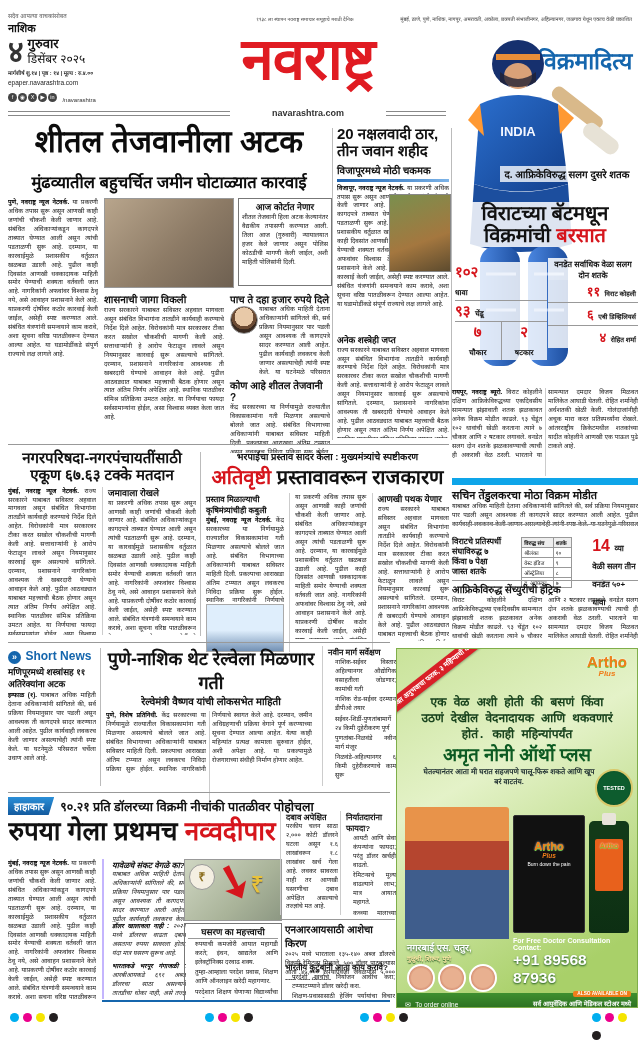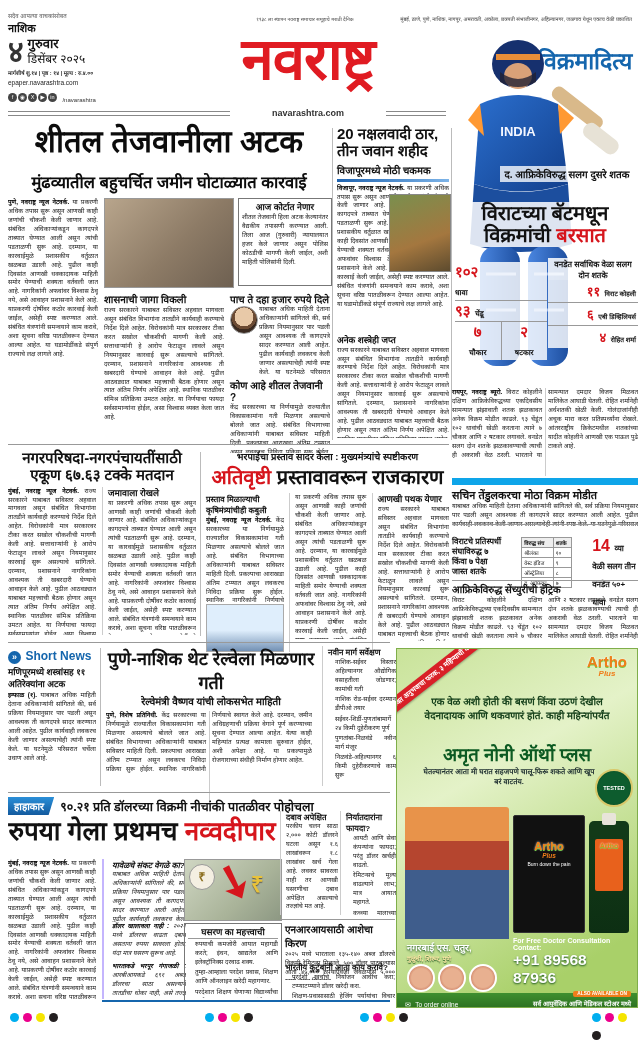--- a/index.html
+++ b/index.html
@@ -58,21 +58,21 @@
   .sn-t{font-size:12px;font-weight:800;color:#1566ad;}
   
   .badge{background:linear-gradient(180deg,#2a8fd8,#135a9e);color:#fff;font-size:10px;font-weight:bold;
          padding:2px 10px 2px 6px;clip-path:polygon(0 0,100% 0,88% 100%,0 100%);}
   .h-rs{font-size:26px;font-weight:800;line-height:1;text-align:center;}
   .bullet li{margin:0 0 1.5px 0;}
   ul.bullet{margin:1px 0 0 7px;padding:0;}
   
   .ad{background:linear-gradient(150deg,#c9e39a,#e4f2c8 35%,#a9d069 85%);border:1px solid #7fae4a;overflow:hidden;}
   .ad-big{font-size:18.5px;font-weight:900;color:#0c5a22;}
-  .ad-intro{font-size:10px;font-weight:bold;color:#17421c;line-height:1.35;}
+  .ad-intro{font-size:12px;font-weight:bold;color:#17421c;line-height:1.35;font-family:Liberation Mono, monospace;}
   .ad-test{font-size:7.4px;font-weight:bold;color:#233;line-height:1.35;}
   .ribbon{position:absolute;left:-40px;top:16px;width:160px;transform:rotate(-38deg);
           background:#d92027;color:#fff;font-size:7px;font-weight:bold;text-align:center;
           padding:3px 0;line-height:1.2;box-shadow:0 1px 2px rgba(0,0,0,.3);}
   .artho{font-size:15px;font-weight:900;color:#f07d1a;line-height:.9;text-shadow:0 1px 0 #7c4, 0 0 2px #fff;}
   .arthoplus{font-size:8px;font-weight:800;color:#f07d1a;font-style:italic;}
   .tested{width:34px;height:34px;border-radius:50%;background:radial-gradient(circle,#0d5c2e 60%,#0a4a24);
           color:#fff;font-size:5.5px;font-weight:bold;display:flex;align-items:center;justify-content:center;
           border:2px solid #d8c86b;}
   .adwoman{background:linear-gradient(180deg,#e8934a 0 26%,#b5452f 26% 48%,#3f5d8c 48%);border-radius:3px 3px 0 0;}

